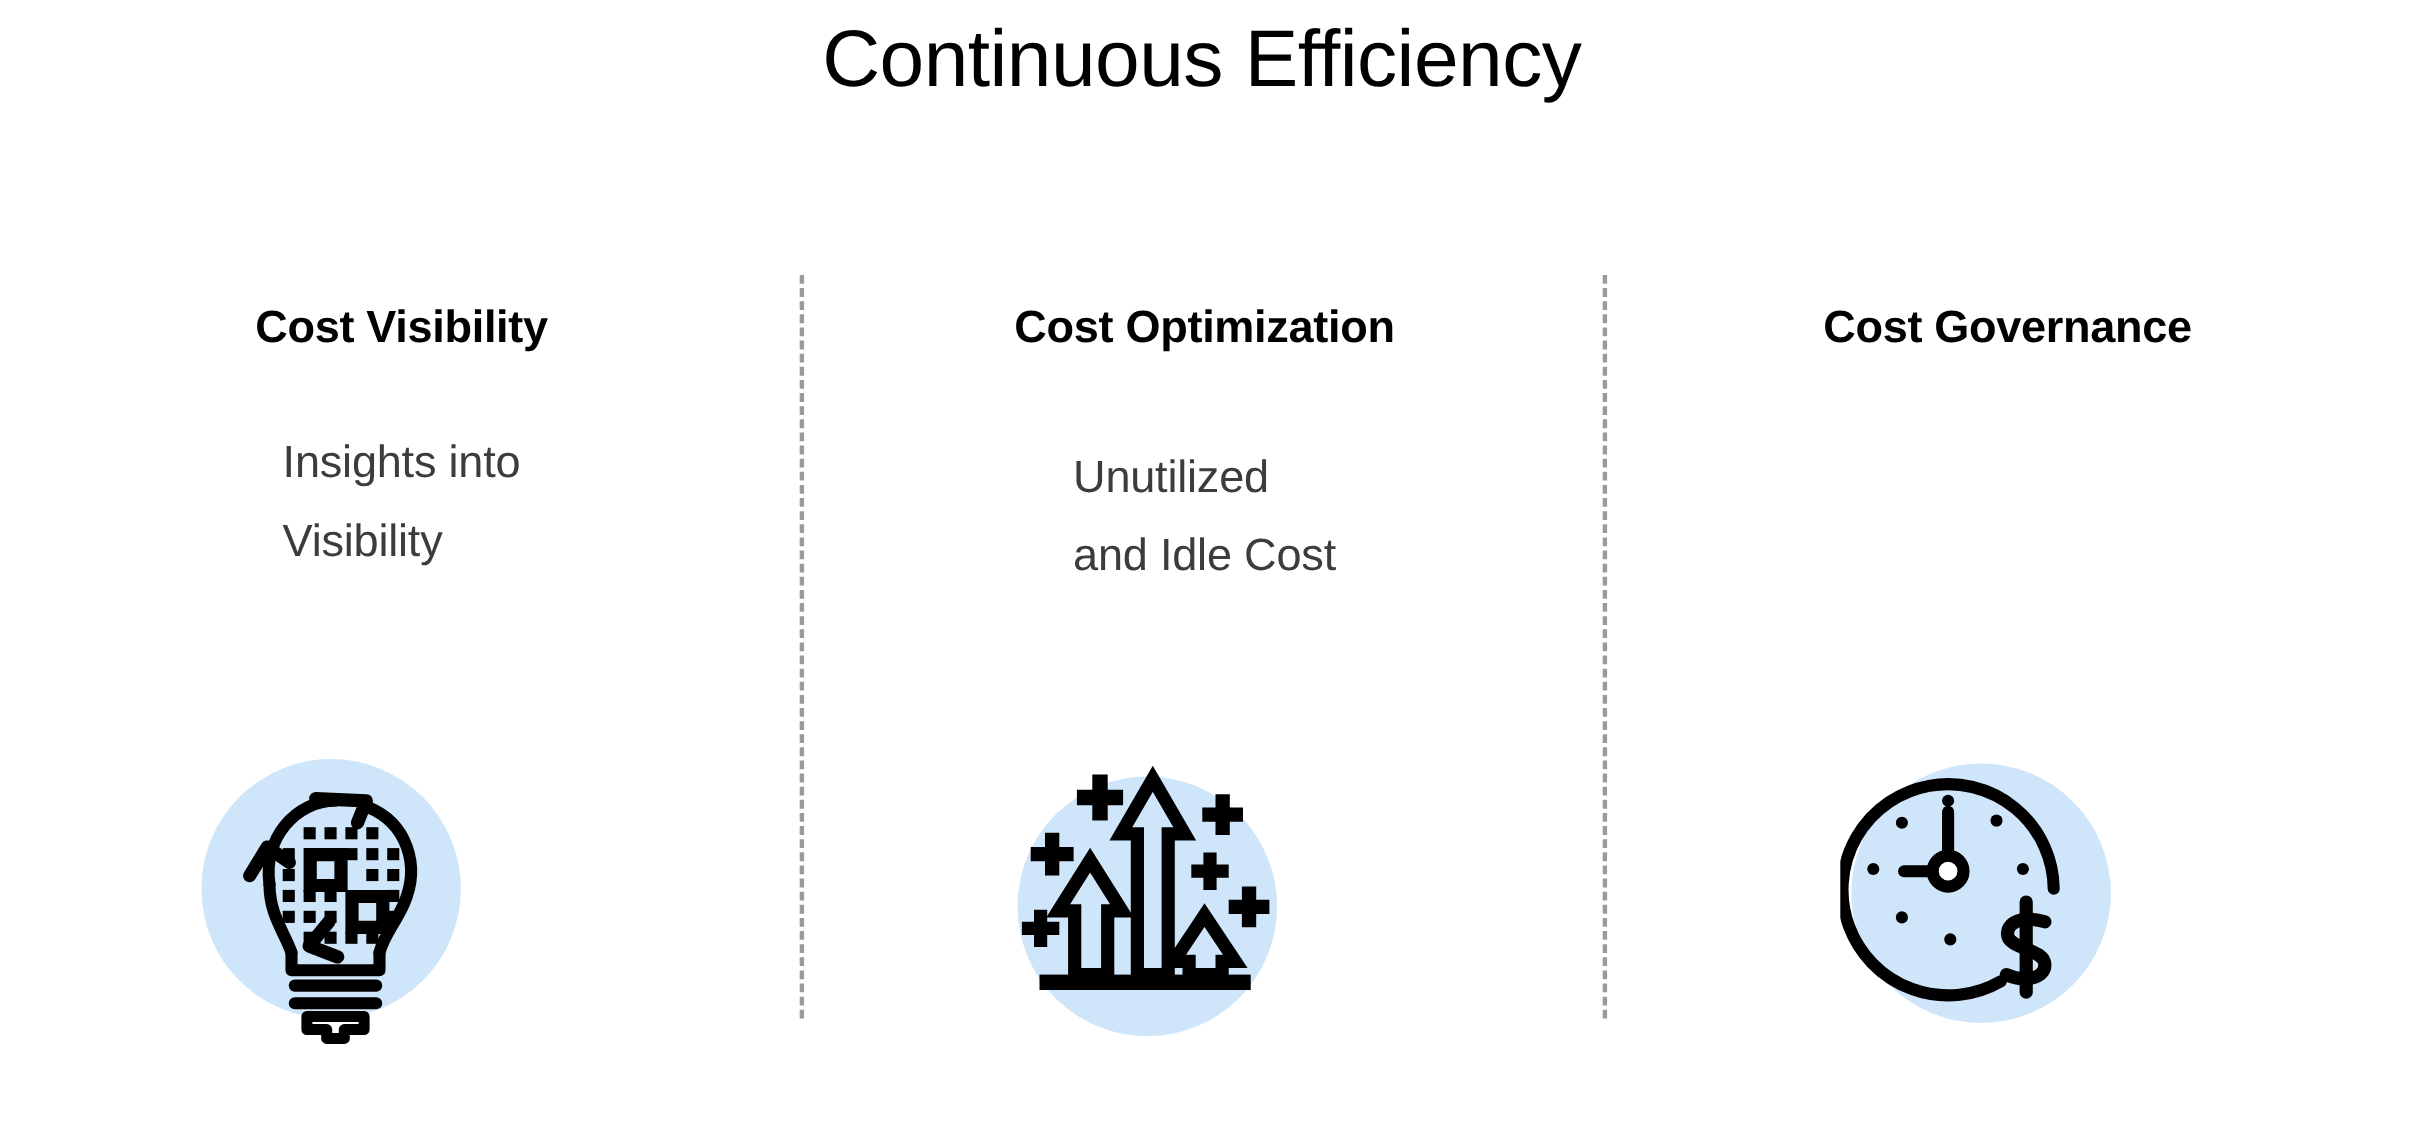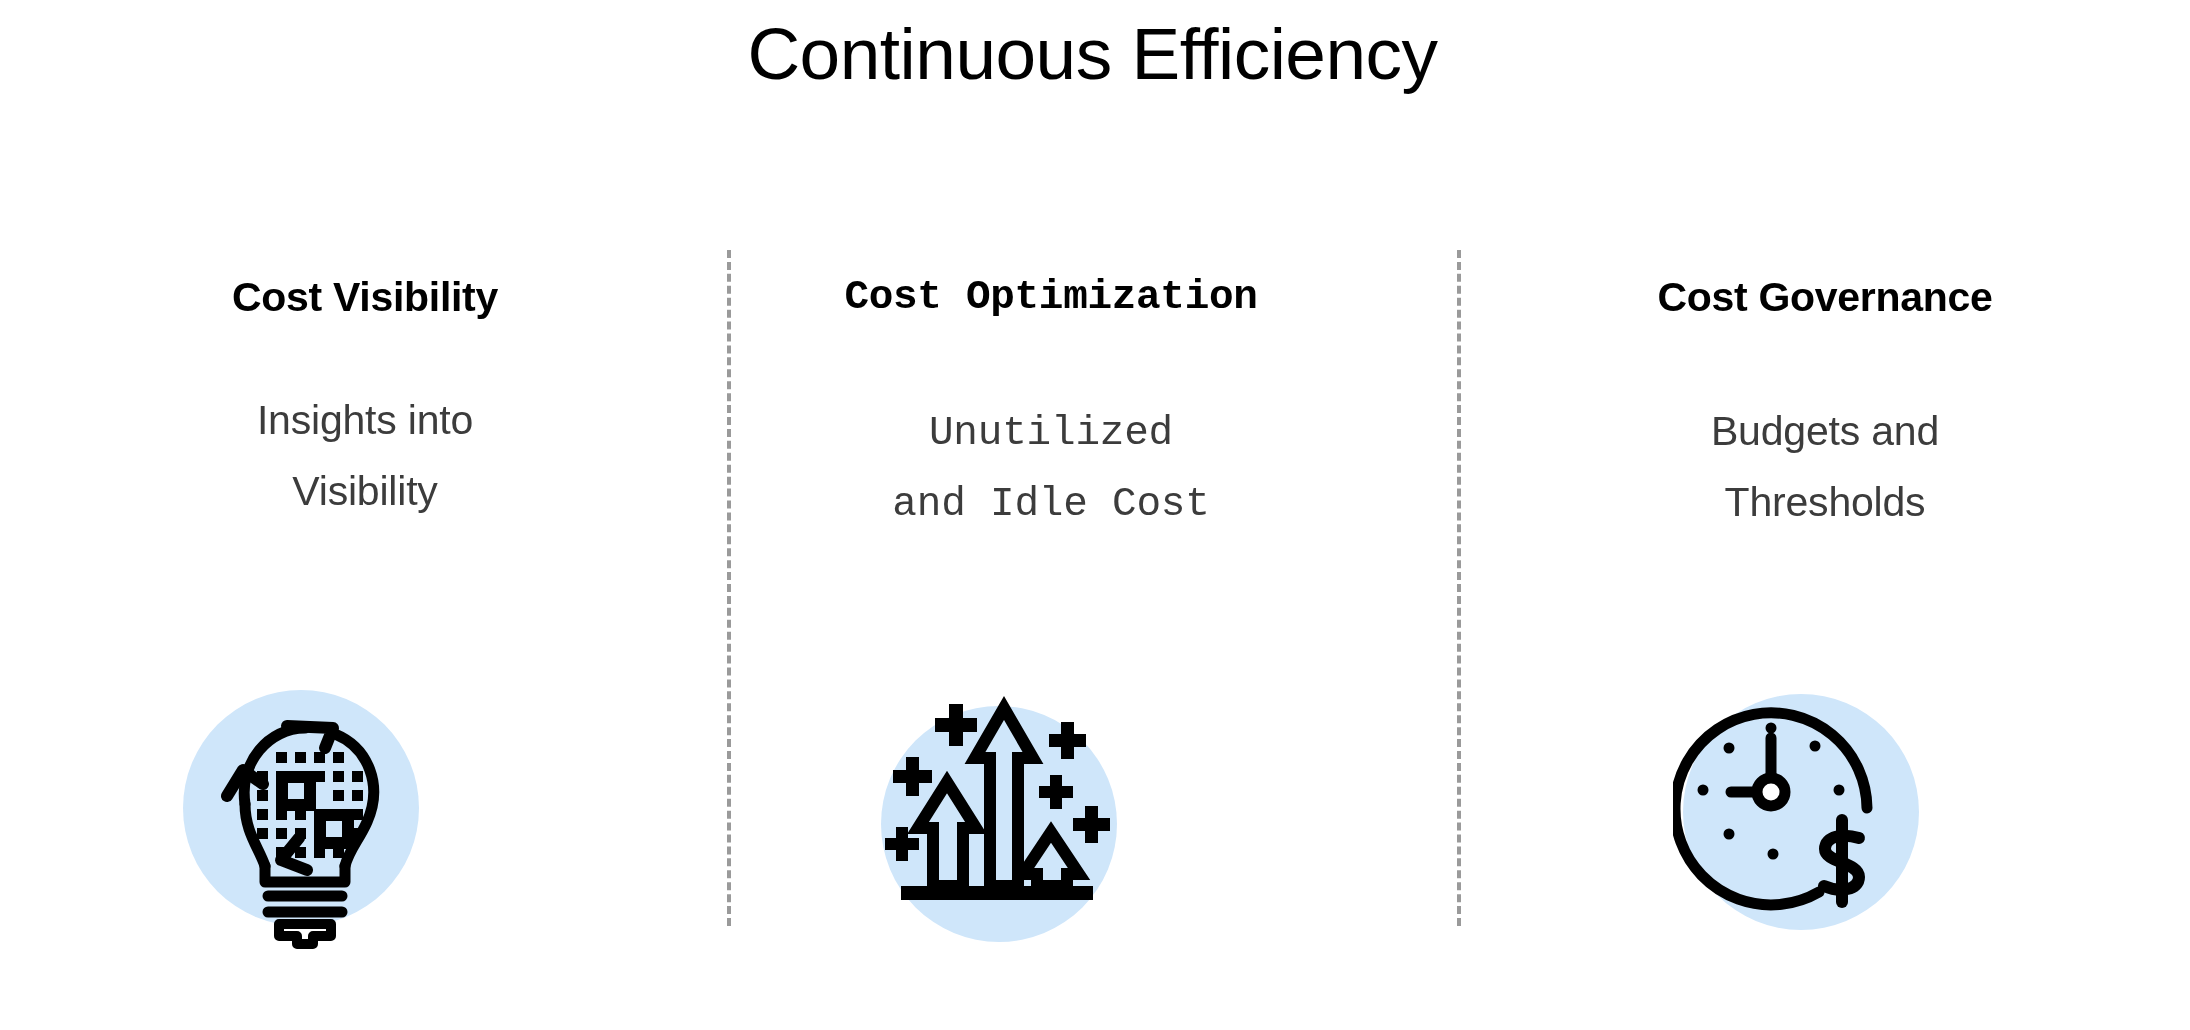--- a/index.html
+++ b/index.html
@@ -46,21 +46,21 @@
     height: 700px;
   }
 
   .column {
     position: absolute;
     top: 0;
     width: 700px;
     height: 700px;
   }
   .column.c1 { left: 15px; }
-  .column.c2 { left: 701px; font-family: Liberation Mono, monospace; }
+  .column.c2 { left: 745px; }
   .column.c3 { left: 1475px; }
 
   .col-header {
     position: absolute;
     top: 24px;
     left: 0;
     width: 100%;
     text-align: center;
     font-size: 41px;
     font-weight: bold;
@@ -74,21 +74,21 @@
     left: 0;
     width: 100%;
     text-align: center;
   }
   .col-body.c1 { top: 135px; }
   .col-body.c2 { top: 148px; }
   .col-body.c3 { top: 146px; }
 
   .col-body-inner {
     display: inline-block;
-    text-align: center;
+    text-align: left;
     font-size: 41px;
     font-weight: 400;
     color: #3c3c3c;
     line-height: 71px;
     letter-spacing: -0.2px;
   }
   .col-body-inner .bline { display: block; white-space: nowrap; }
 
   
   .icon-wrap {
@@ -238,26 +238,20 @@
 
             <path d="M14 152 h11 v-11 h12 v11 h11 v12 h-11 v11 h-12 v-11 h-11 z"></path>
           </g>
         </svg>
       </div>
     </div>
 
     <div class="column c3">
       <div class="col-header">Cost Governance</div>
 
-      <div class="col-body c3">
-        <div class="col-body-inner">
-          <span class="bline">Budgets and</span>
-          <span class="bline">Thresholds</span>
-        </div>
-      </div>
 
       <div class="icon-wrap c3">
         <svg class="icon-svg" viewBox="0 0 340 264" xmlns="http://www.w3.org/2000/svg" aria-hidden="true">
 
           <circle cx="128" cy="126" r="118" fill="#cfe6fa"></circle>
 
           <path d="M146 206
                    A 96 96 0 1 1 194 122" fill="none" stroke="#000000" stroke-width="11" stroke-linecap="round"></path>
 
           <g fill="#000000">

